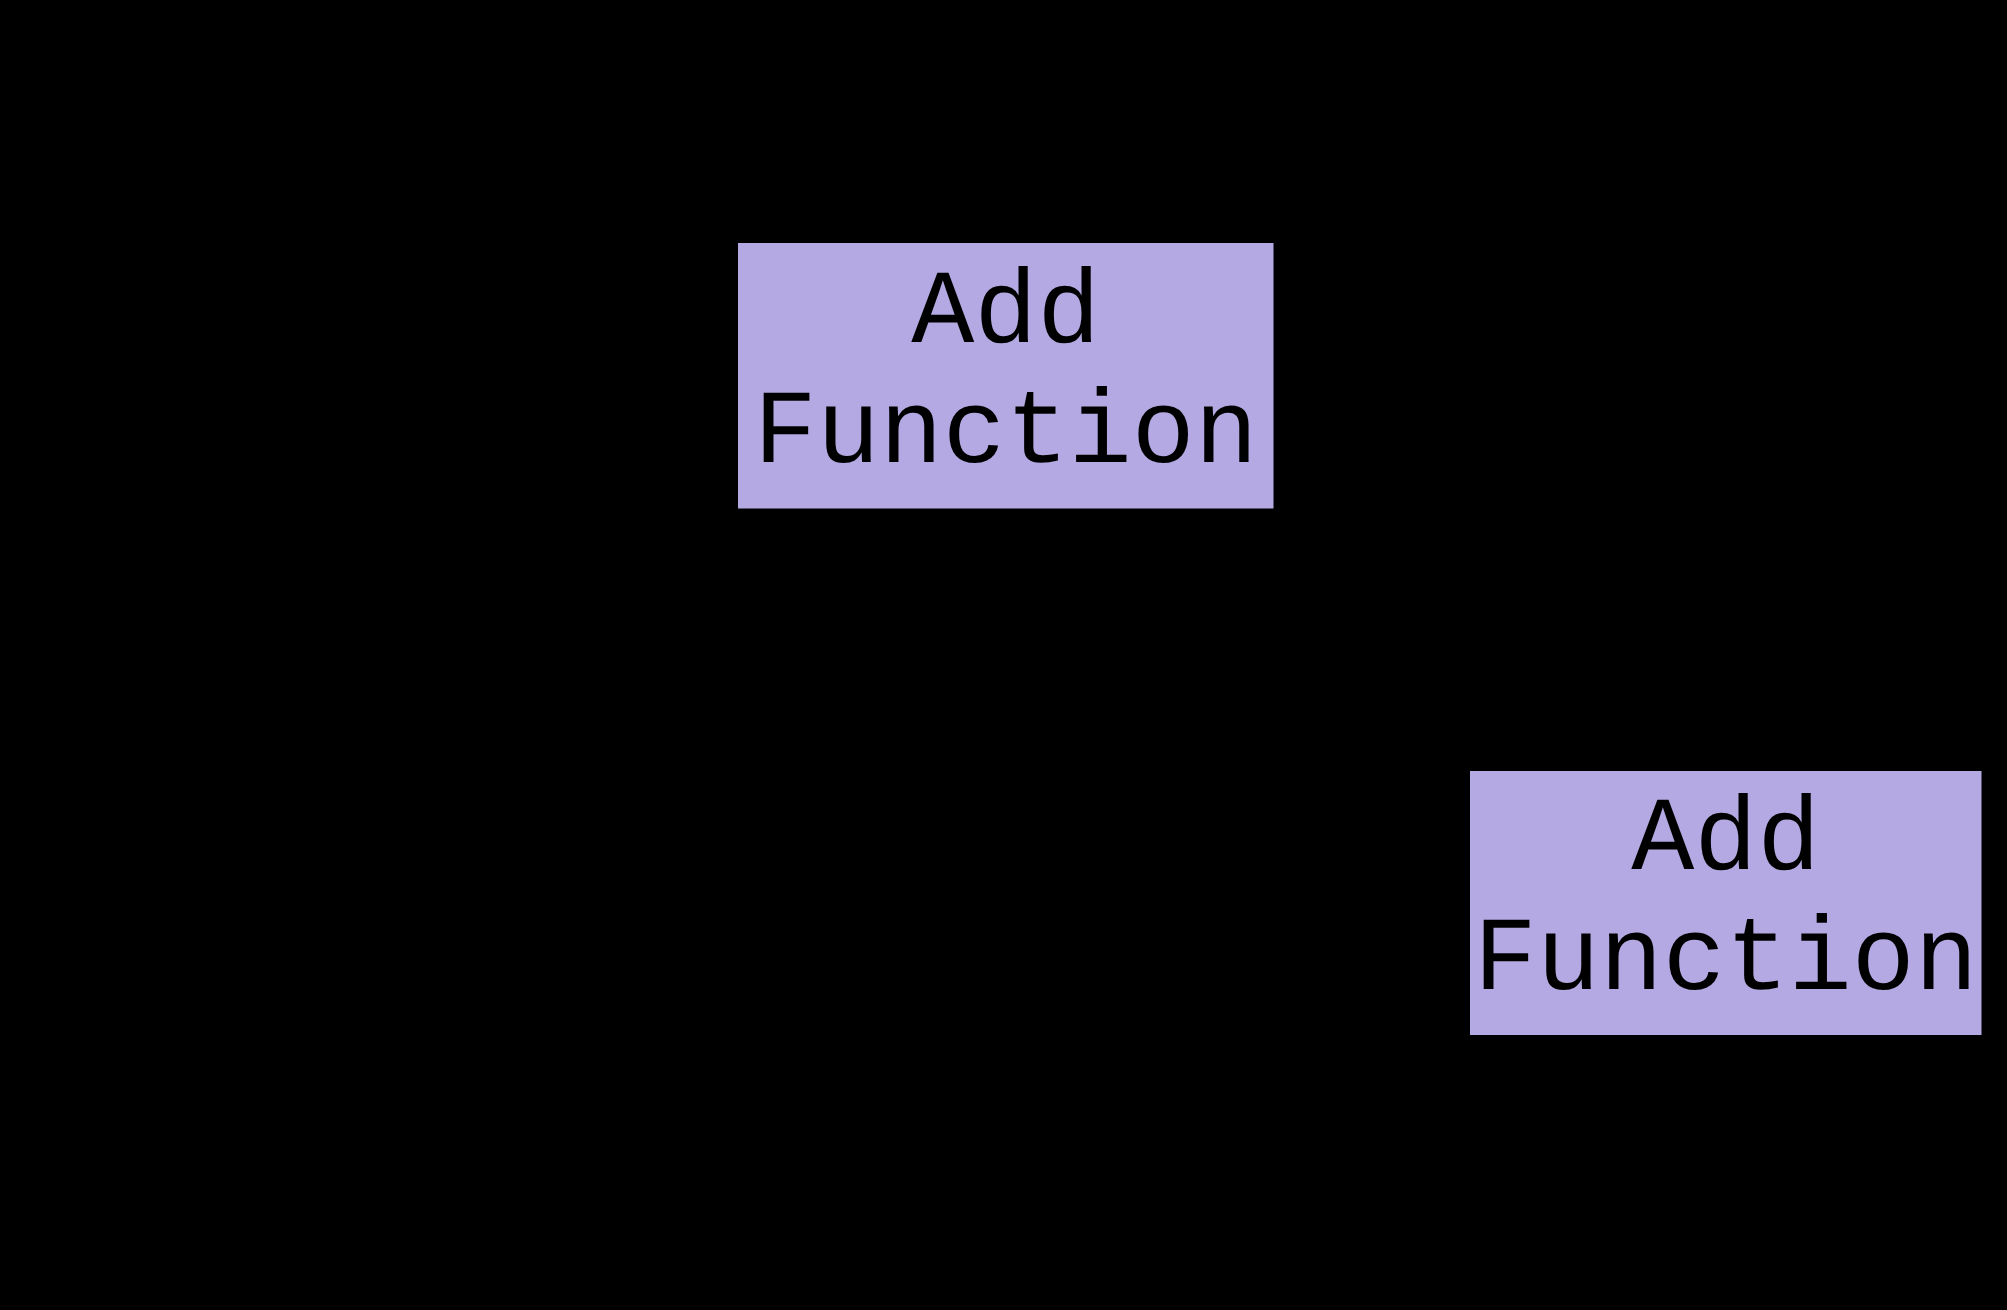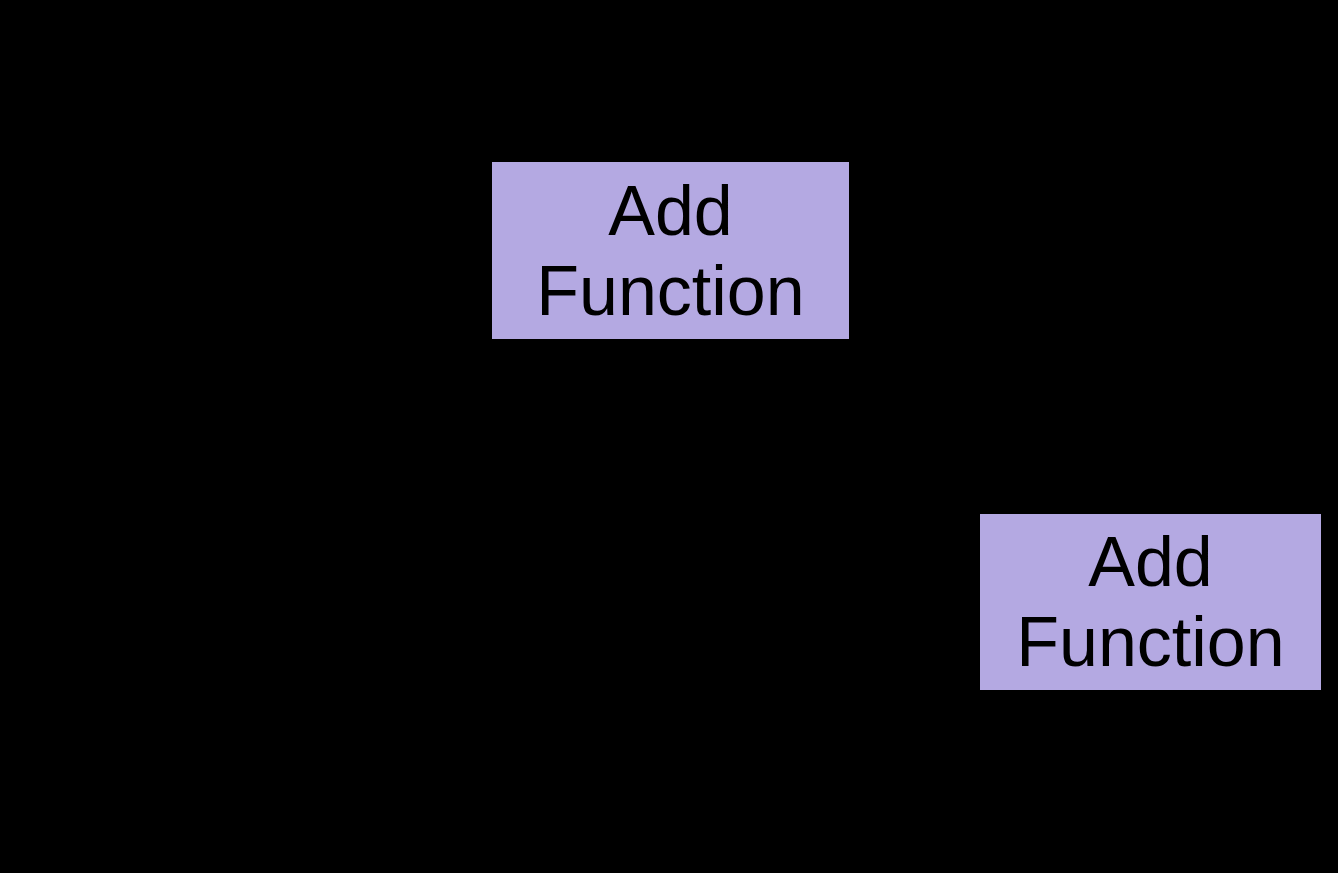--- a/index.html
+++ b/index.html
@@ -6,21 +6,21 @@
     margin: 0;
     padding: 0;
     background: #000000;
   }
   #stage {
     position: relative;
     width: 1338px;
     height: 873px;
     background: #000000;
     overflow: hidden;
-    font-family: Liberation Sans, sans-serif;
+    font-family: Liberation Mono, monospace;
   }
   .func-box {
     position: absolute;
     background: #b4a9e2;
     color: #000000;
     display: flex;
     align-items: center;
     justify-content: center;
     text-align: center;
     font-size: 70px;

